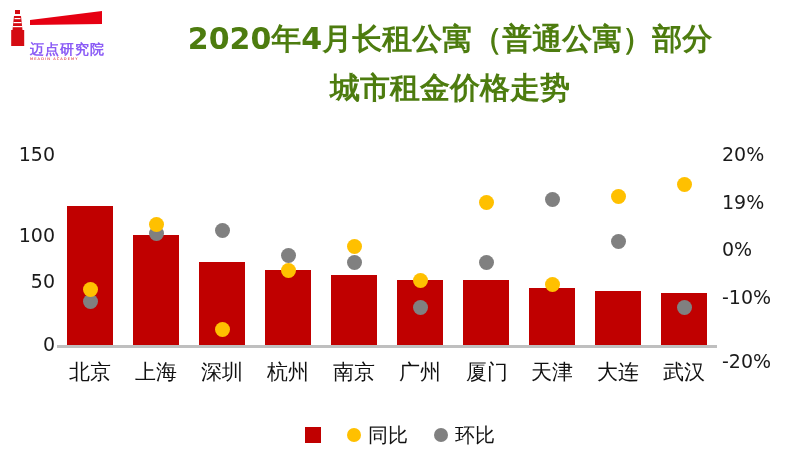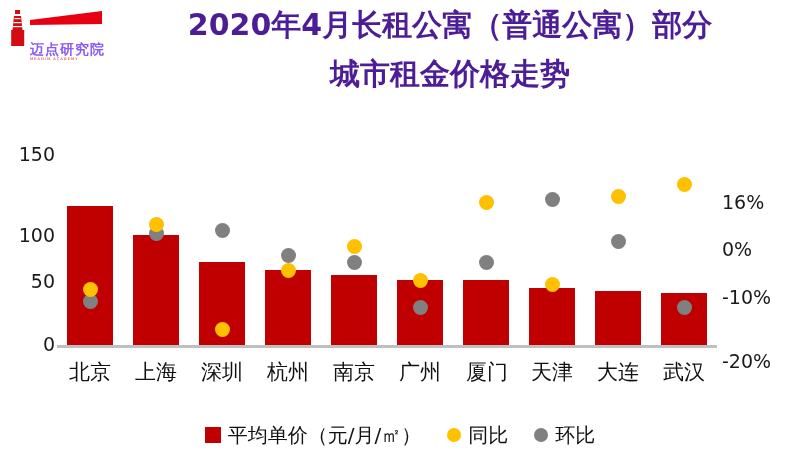--- a/index.html
+++ b/index.html
@@ -46,26 +46,26 @@
     position: absolute;
     left: 22px; top: 49px;
     font-size: 3.6px;
     color: #d50b12;
     letter-spacing: 1.1px;
     white-space: nowrap;
     font-family: "DejaVu Sans", sans-serif;
   }
   #chart-title {
     position: absolute;
-    left: 110px; top: 0;
+    left: 110px; top: 14px;
     width: 680px;
     text-align: center;
     font-size: 30px;
     font-weight: bold;
-    color: #4c1d95;
+    color: #4d7c0f;
     line-height: 49px;
     letter-spacing: 0px;
     font-family: "DejaVu Sans", sans-serif;
   }
   #chart-title .line2 {
     display: block;
   }
 
   
   #plot {
@@ -187,21 +187,22 @@
   <div id="axis-left-group">
       <div class="axis-label left" style="top: 333px;">0</div>
       <div class="axis-label left" style="top: 269.667px;">50</div>
       <div class="axis-label left" style="top: 224px;">100</div>
       <div class="axis-label left" style="top: 143px;">150</div>
     </div>
   <div id="axis-right-group">
       <div class="axis-label right" style="top: 333px; margin-top: 17px;">-20%</div>
       <div class="axis-label right" style="top: 285.5px;">-10%</div>
       <div class="axis-label right" style="top: 238px;">0%</div>
-      <div class="axis-label right" style="top: 190.5px;">16%</div>
+      <div class="axis-label right" style="top: 190.5px;">19%</div>
+      <div class="axis-label right" style="top: 143px;">20%</div>
     </div>
 
   <div id="baseline"></div>
 
   <div id="bars-layer">
       <div class="bar" title="北京 109.5" style="left: 67px; top: 206.3px; width: 46px; height: 138.7px; background: rgb(192, 0, 0);"></div>
       <div class="bar" title="上海 87" style="left: 133px; top: 234.8px; width: 46px; height: 110.2px; background: rgb(192, 0, 0);"></div>
       <div class="bar" title="深圳 65.5" style="left: 199px; top: 262.033px; width: 46px; height: 82.9667px; background: rgb(192, 0, 0);"></div>
       <div class="bar" title="杭州 59.5" style="left: 265px; top: 269.633px; width: 46px; height: 75.3667px; background: rgb(192, 0, 0);"></div>
       <div class="bar" title="南京 55" style="left: 331px; top: 275.333px; width: 46px; height: 69.6667px; background: rgb(192, 0, 0);"></div>
@@ -245,21 +246,20 @@
       <div class="cat-label" style="left: 454px;">厦门</div>
       <div class="cat-label" style="left: 519px;">天津</div>
       <div class="cat-label" style="left: 585px;">大连</div>
       <div class="cat-label" style="left: 651px;">武汉</div>
     </div>
 </div>
 
 <div id="legend">
     <div class="legend-item">
       <span class="legend-swatch-square" style="background: rgb(192, 0, 0);"></span>
-      <span>平均单价（元/月/㎡）</span>
     </div>
     <div class="legend-item">
       <span class="legend-swatch-dot" style="background: rgb(255, 192, 0);"></span>
       <span>同比</span>
     </div>
     <div class="legend-item">
       <span class="legend-swatch-dot" style="background: rgb(128, 128, 128);"></span>
       <span>环比</span>
     </div>
   </div>

